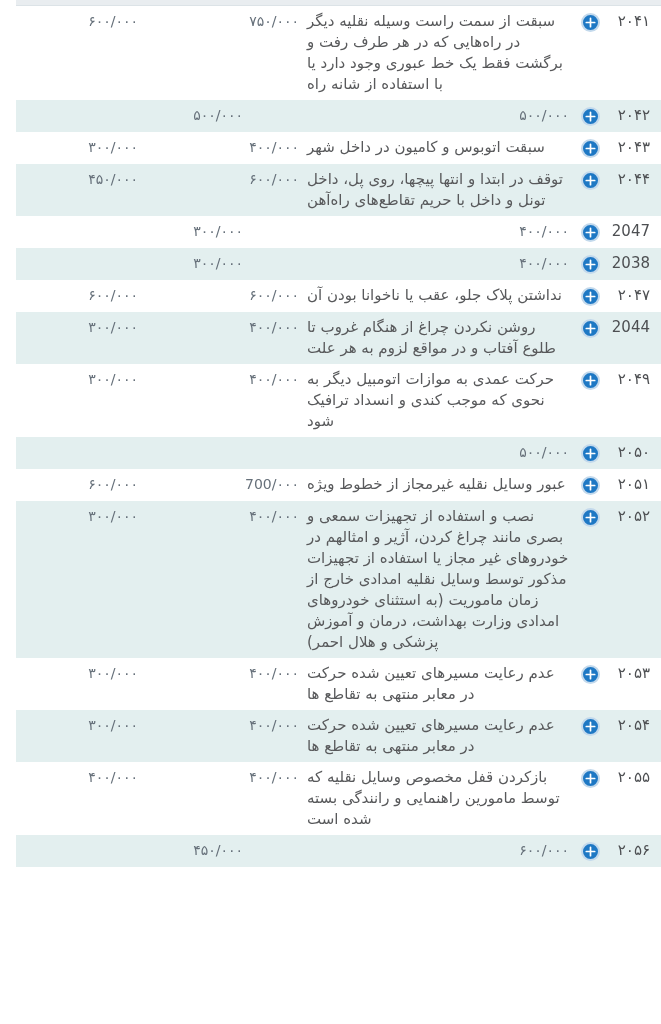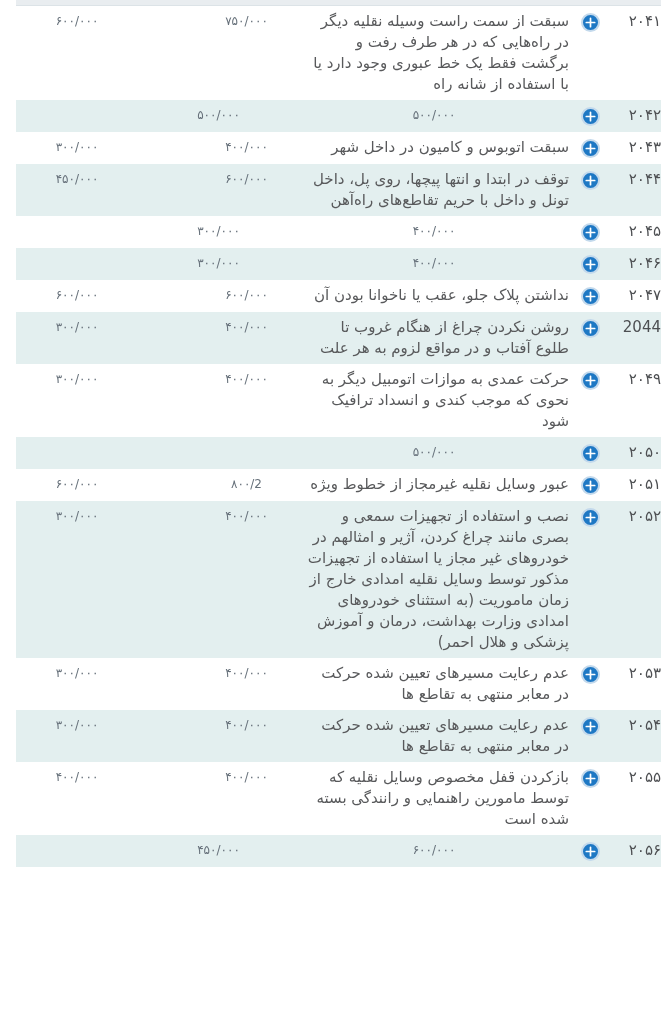--- a/index.html
+++ b/index.html
@@ -32,41 +32,42 @@
     align-items:start;
     padding:5px 0;
     margin-left:16px;
     background:#ffffff;
   }
   .row.alt{background:var(--row-alt-bg);}
   .cell-code{
     font-size:15px;line-height:21px;
     color:var(--code-color);
     text-align:right;
+    padding-right:11px;
     white-space:nowrap;
   }
   .cell-icon{
     display:flex;justify-content:center;align-items:flex-start;
     padding-top:1px;
   }
   .plus-btn{
     width:21px;height:21px;border:none;background:transparent;
     padding:0;cursor:pointer;display:block;
   }
   .plus-btn svg{display:block;}
   .cell-desc{
     font-size:15px;line-height:21px;
     color:var(--text-color);
+    text-align:left;
+    padding-left:8px;
+  }
+  .cell-fine{
+    font-size:14px;line-height:21px;
+    color:var(--amount-color);
     text-align:right;
-    padding-left:8px;
-  }
-  .cell-fine{
-    font-size:12px;line-height:21px;
-    color:var(--amount-color);
-    text-align:center;
     white-space:nowrap;
   }
   .cell-fine.fine-2{padding-right:56px;}
 </style>
 </head>
 <body>
 
 <div class="strip-top"></div>
 
 <div class="fines-table" id="fines-table">
@@ -127,36 +128,36 @@
             <path d="M10.5 6.3 V14.7 M6.3 10.5 H14.7" stroke="#ffffff" stroke-width="1.7" stroke-linecap="round"></path>
           </svg>
         </span>
       </button>
     </div>
     <div class="cell-desc">توقف در ابتدا و انتها پیچها، روی پل، داخل تونل و داخل با حریم تقاطع‌های راه‌آهن</div>
     <div class="cell-fine fine-1">۶۰۰/۰۰۰</div>
     <div class="cell-fine fine-2">۴۵۰/۰۰۰</div>
   </div>
     <div class="row">
-    <div class="cell-code">۲۰۴۵</div>
-    <div class="cell-icon">
-      <button class="plus-btn" type="button">
-        <span>
-          <svg width="21" height="21" viewBox="0 0 21 21">
-            <circle cx="10.5" cy="10.5" r="8.5" fill="var(--icon-blue)" stroke="var(--icon-ring)" stroke-width="2"></circle>
-            <path d="M10.5 6.3 V14.7 M6.3 10.5 H14.7" stroke="#ffffff" stroke-width="1.7" stroke-linecap="round"></path>
-          </svg>
-        </span>
-      </button>
-    </div>
-    <div class="cell-fine fine-1">۴۰۰/۰۰۰</div>
-    <div class="cell-fine fine-2">۳۰۰/۰۰۰</div>
-  </div>
-    <div class="row alt">
-    <div class="cell-code">۲۰۴۶</div>
+    <div class="cell-code">2047</div>
+    <div class="cell-icon">
+      <button class="plus-btn" type="button">
+        <span>
+          <svg width="21" height="21" viewBox="0 0 21 21">
+            <circle cx="10.5" cy="10.5" r="8.5" fill="var(--icon-blue)" stroke="var(--icon-ring)" stroke-width="2"></circle>
+            <path d="M10.5 6.3 V14.7 M6.3 10.5 H14.7" stroke="#ffffff" stroke-width="1.7" stroke-linecap="round"></path>
+          </svg>
+        </span>
+      </button>
+    </div>
+    <div class="cell-fine fine-1">۴۰۰/۰۰۰</div>
+    <div class="cell-fine fine-2">۳۰۰/۰۰۰</div>
+  </div>
+    <div class="row alt">
+    <div class="cell-code">2038</div>
     <div class="cell-icon">
       <button class="plus-btn" type="button">
         <span>
           <svg width="21" height="21" viewBox="0 0 21 21">
             <circle cx="10.5" cy="10.5" r="8.5" fill="var(--icon-blue)" stroke="var(--icon-ring)" stroke-width="2"></circle>
             <path d="M10.5 6.3 V14.7 M6.3 10.5 H14.7" stroke="#ffffff" stroke-width="1.7" stroke-linecap="round"></path>
           </svg>
         </span>
       </button>
     </div>
@@ -231,21 +232,21 @@
       <button class="plus-btn" type="button">
         <span>
           <svg width="21" height="21" viewBox="0 0 21 21">
             <circle cx="10.5" cy="10.5" r="8.5" fill="var(--icon-blue)" stroke="var(--icon-ring)" stroke-width="2"></circle>
             <path d="M10.5 6.3 V14.7 M6.3 10.5 H14.7" stroke="#ffffff" stroke-width="1.7" stroke-linecap="round"></path>
           </svg>
         </span>
       </button>
     </div>
     <div class="cell-desc">عبور وسایل نقلیه غیرمجاز از خطوط ویژه</div>
-    <div class="cell-fine fine-1">۸۰۰/2</div>
+    <div class="cell-fine fine-1">700/۰۰۰</div>
     <div class="cell-fine fine-2">۶۰۰/۰۰۰</div>
   </div>
     <div class="row alt">
     <div class="cell-code">۲۰۵۲</div>
     <div class="cell-icon">
       <button class="plus-btn" type="button">
         <span>
           <svg width="21" height="21" viewBox="0 0 21 21">
             <circle cx="10.5" cy="10.5" r="8.5" fill="var(--icon-blue)" stroke="var(--icon-ring)" stroke-width="2"></circle>
             <path d="M10.5 6.3 V14.7 M6.3 10.5 H14.7" stroke="#ffffff" stroke-width="1.7" stroke-linecap="round"></path>

